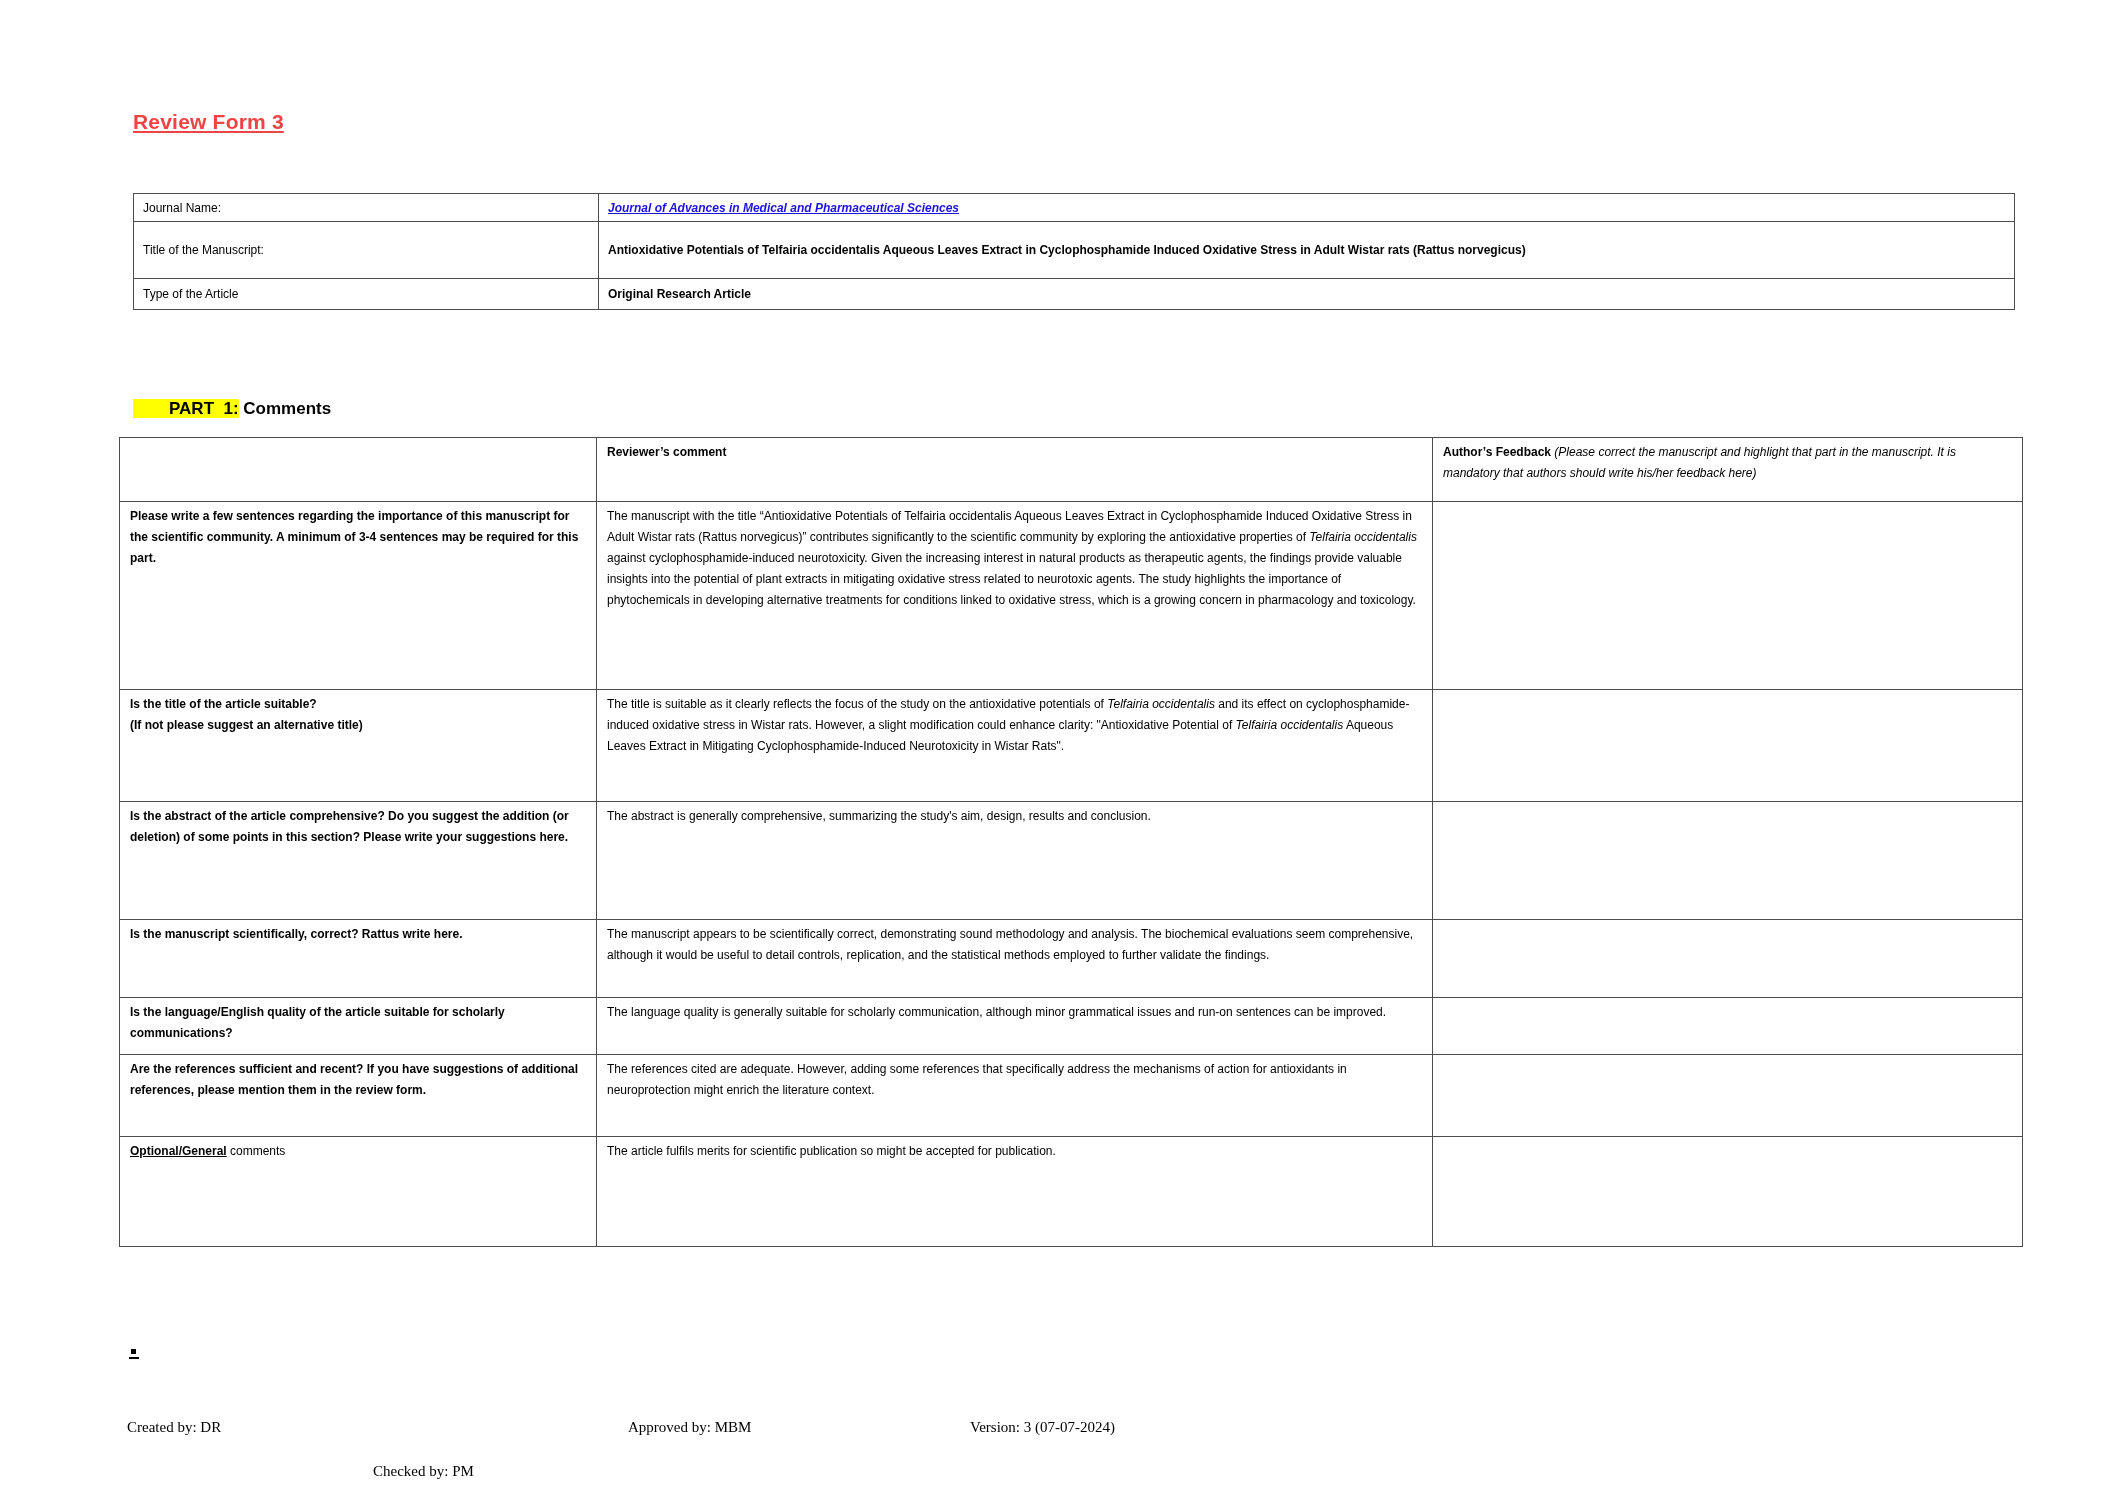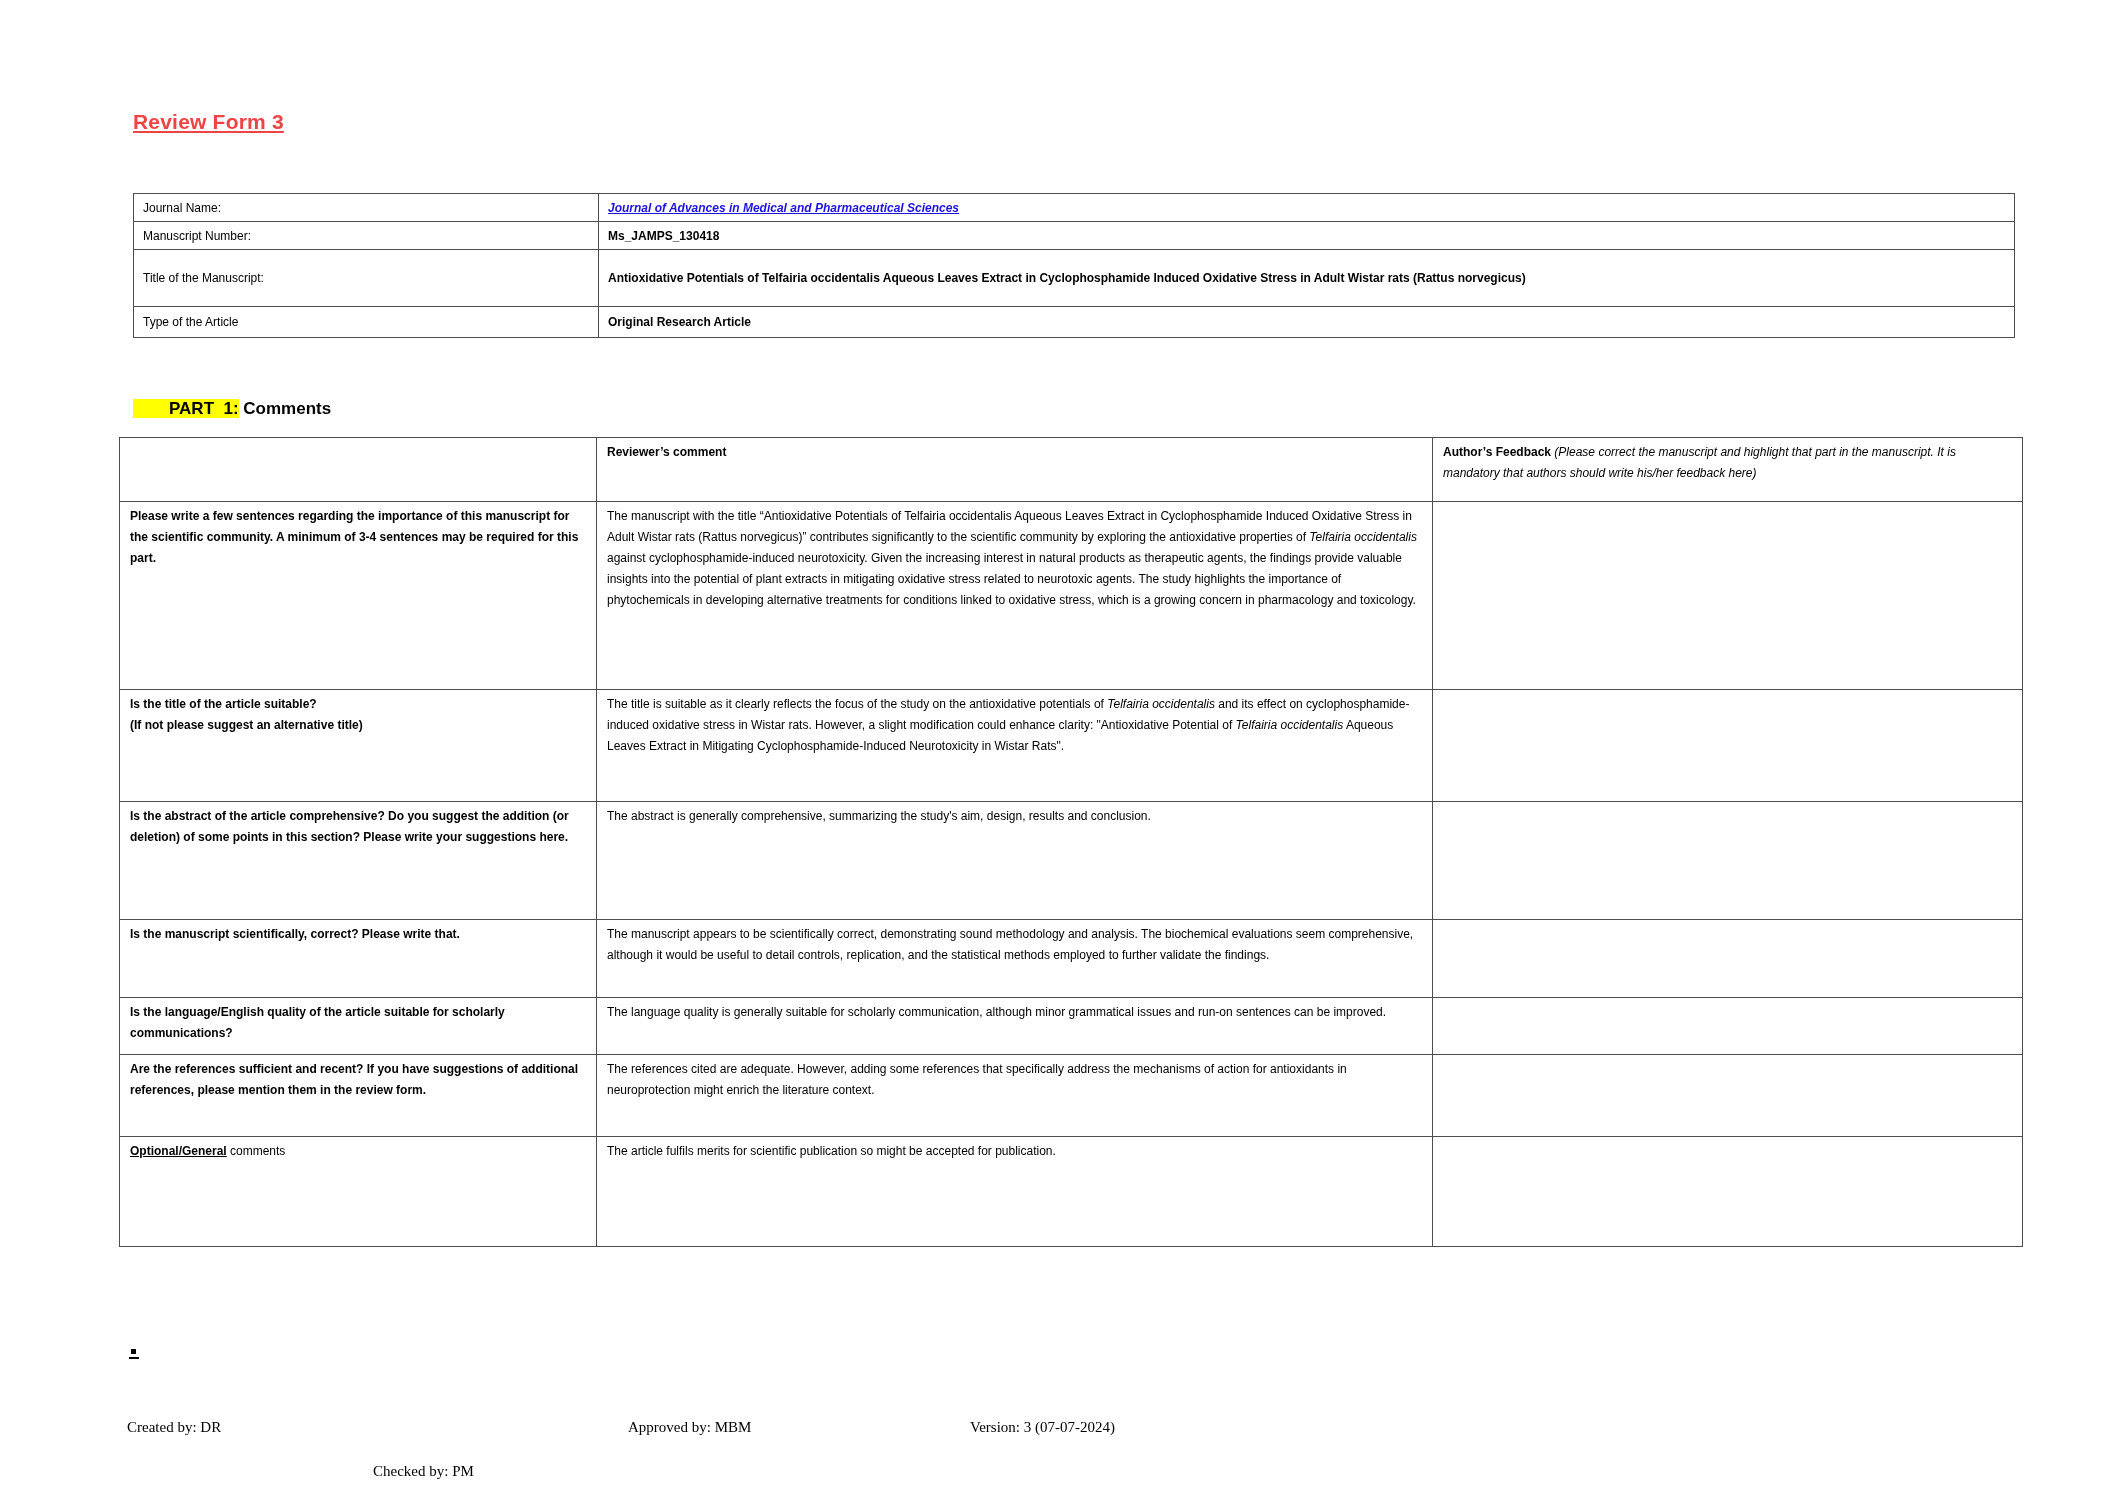--- a/index.html
+++ b/index.html
@@ -80,24 +80,20 @@
   <table class="info-table">
     <colgroup>
         <col style="width:465px">
         <col style="width:1416px">
       </colgroup>
     <tbody>
         <tr style="height:28px">
       <td class="info-label">Journal Name:</td>
       <td class="info-value"><span class="journal-link">Journal of Advances in Medical and Pharmaceutical Sciences</span></td>
     </tr>
-    <tr style="height:28px">
-      <td class="info-label">Manuscript Number:</td>
-      <td class="info-value">Ms_JAMPS_130418</td>
-    </tr>
     <tr style="height:57px">
       <td class="info-label valign-top">Title of the Manuscript:</td>
       <td class="info-value">Antioxidative Potentials of Telfairia occidentalis Aqueous Leaves Extract in Cyclophosphamide Induced Oxidative Stress in Adult Wistar rats (Rattus norvegicus)</td>
     </tr>
     <tr style="height:31px">
       <td class="info-label">Type of the Article</td>
       <td class="info-value">Original Research Article</td>
     </tr>
   </tbody>
     </table>
@@ -126,21 +122,21 @@
 (If not please suggest an alternative title)</span></td>
       <td class="ccell"><span>The title is suitable as it clearly reflects the focus of the study on the antioxidative potentials of </span><span class="i">Telfairia occidentalis</span><span> and its effect on cyclophosphamide-induced oxidative stress in Wistar rats. However, a slight modification could enhance clarity: "Antioxidative Potential of </span><span class="i">Telfairia occidentalis</span><span> Aqueous Leaves Extract in Mitigating Cyclophosphamide-Induced Neurotoxicity in Wistar Rats".</span></td>
       <td class="fcell"></td>
     </tr>
     <tr style="height:118px">
       <td class="qcell"><span class="b">Is the abstract of the article comprehensive? Do you suggest the addition (or deletion) of some points in this section? Please write your suggestions here.</span></td>
       <td class="ccell"><span>The abstract is generally comprehensive, summarizing the study's aim, design, results and conclusion.</span></td>
       <td class="fcell"></td>
     </tr>
     <tr style="height:78px">
-      <td class="qcell"><span class="b">Is the manuscript scientifically, correct? Please write that.</span></td>
+      <td class="qcell"><span class="b">Is the manuscript scientifically, correct? Rattus write here.</span></td>
       <td class="ccell"><span>The manuscript appears to be scientifically correct, demonstrating sound methodology and analysis. The biochemical evaluations seem comprehensive, although it would be useful to detail controls, replication, and the statistical methods employed to further validate the findings.</span></td>
       <td class="fcell"></td>
     </tr>
     <tr style="height:57px">
       <td class="qcell"><span class="b">Is the language/English quality of the article suitable for scholarly communications?</span></td>
       <td class="ccell"><span>The language quality is generally suitable for scholarly communication, although minor grammatical issues and run-on sentences can be improved.</span></td>
       <td class="fcell"></td>
     </tr>
     <tr style="height:82px">
       <td class="qcell"><span class="b">Are the references sufficient and recent? If you have suggestions of additional references, please mention them in the review form.</span></td>

